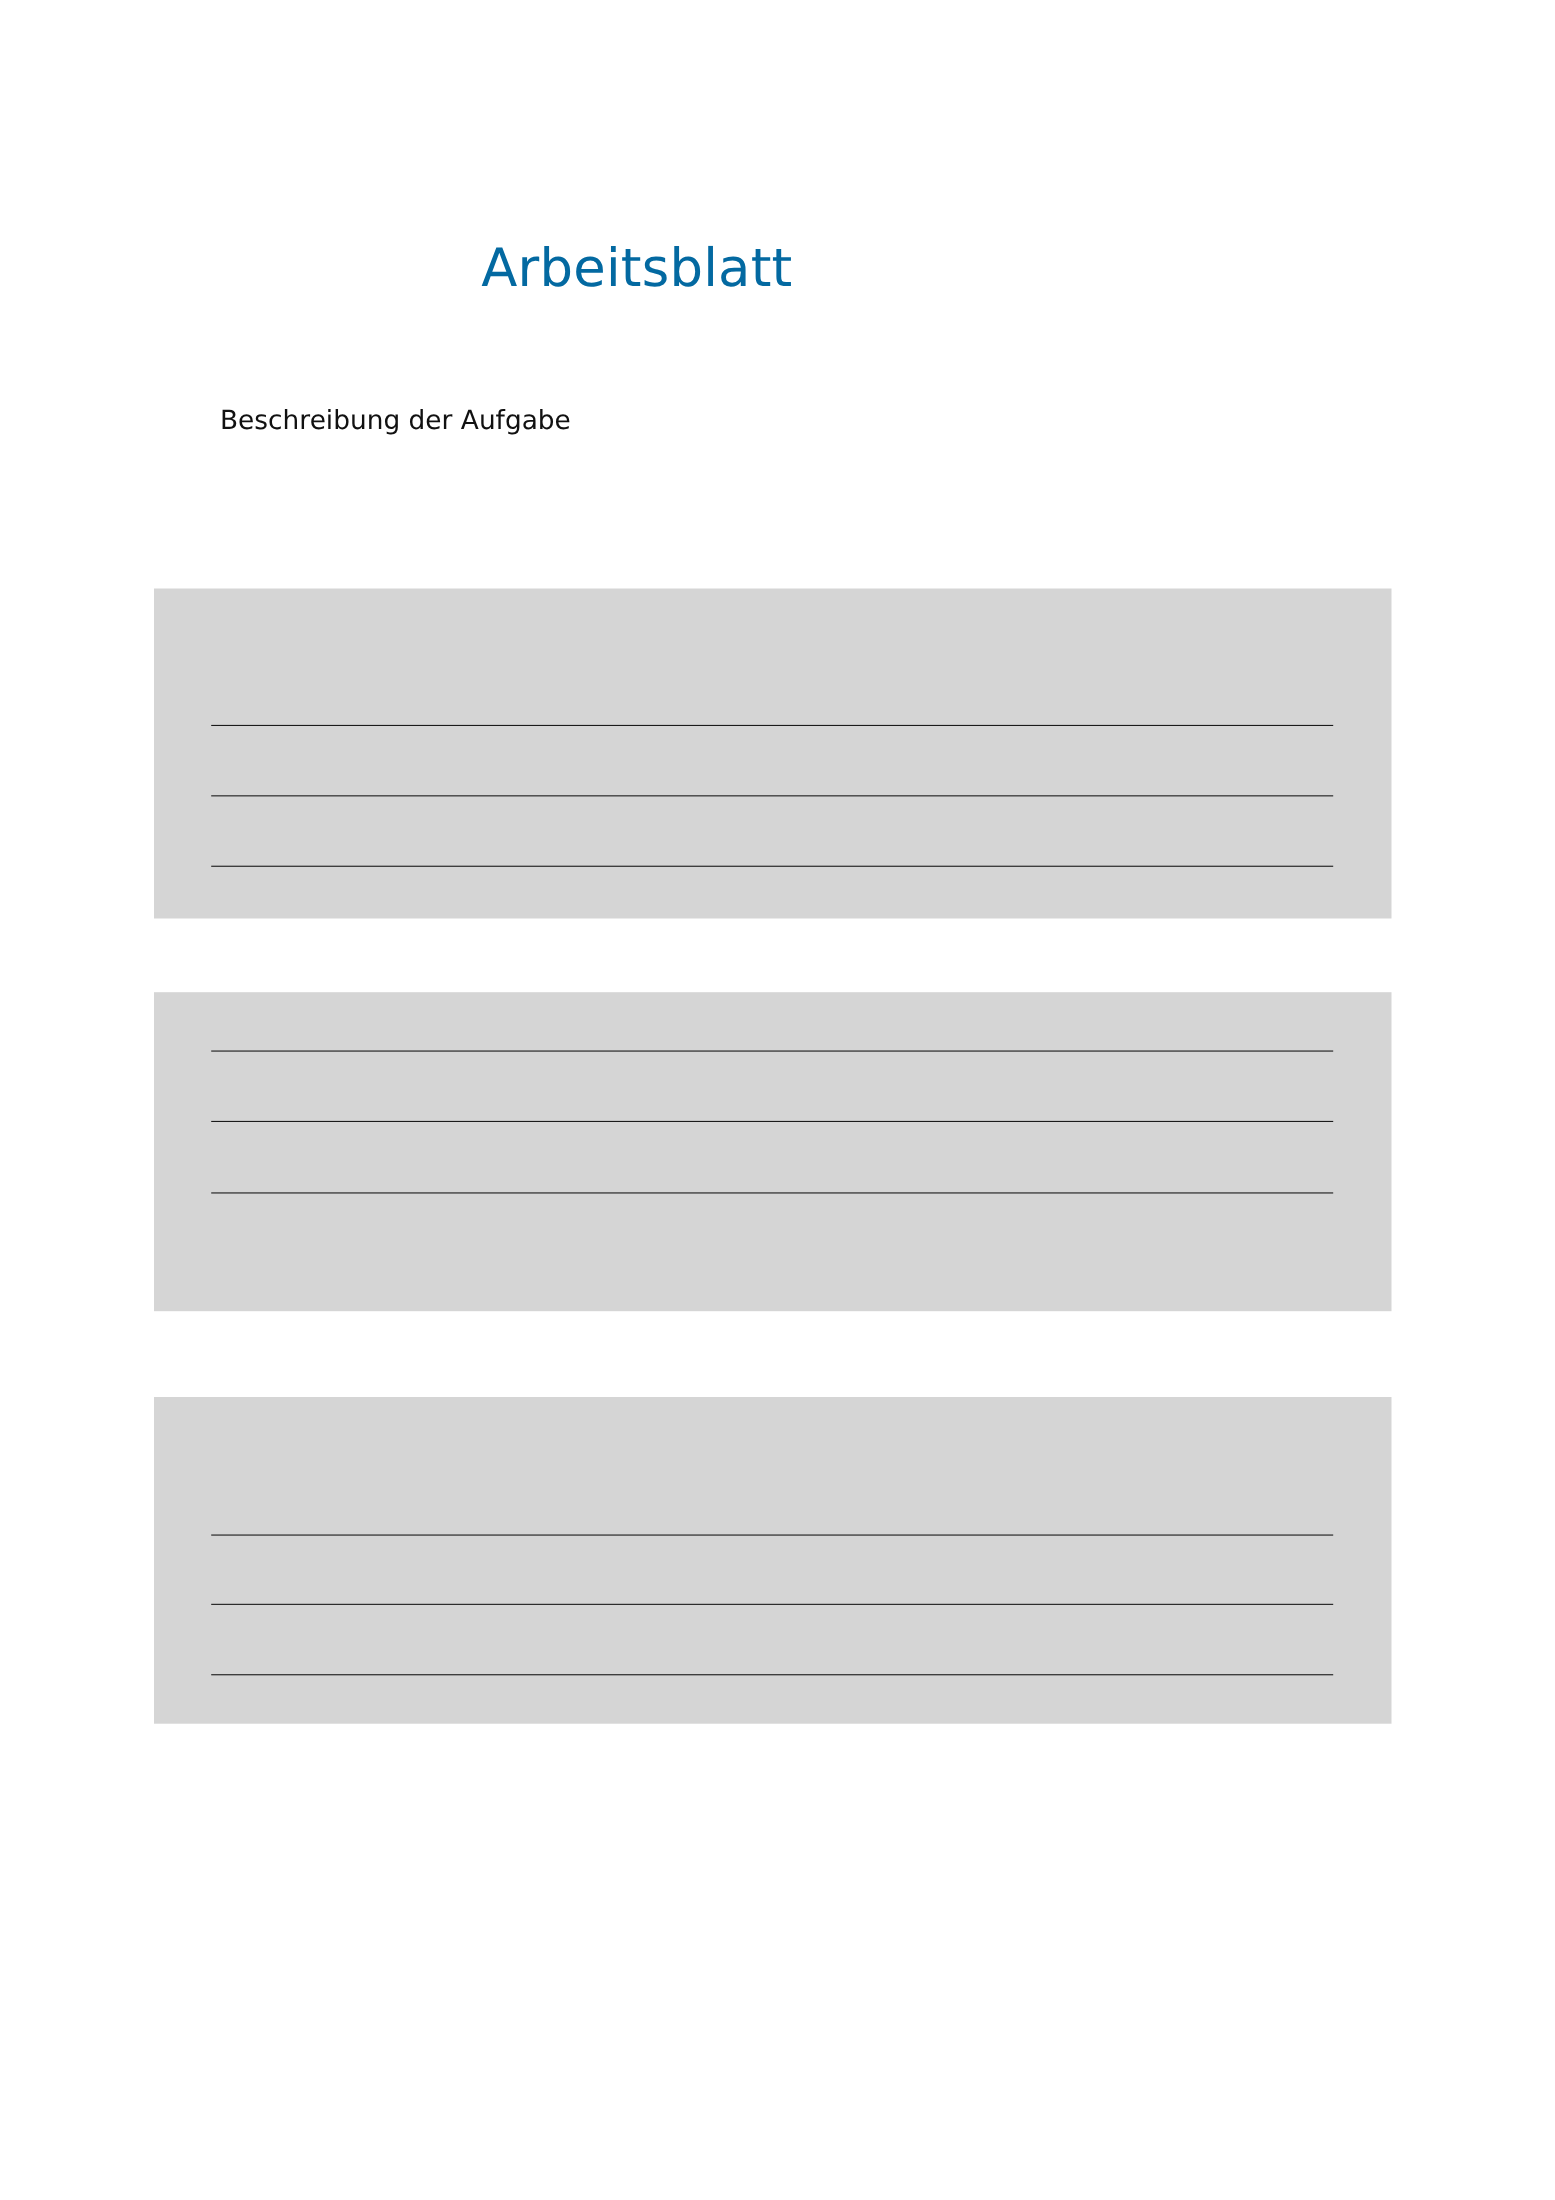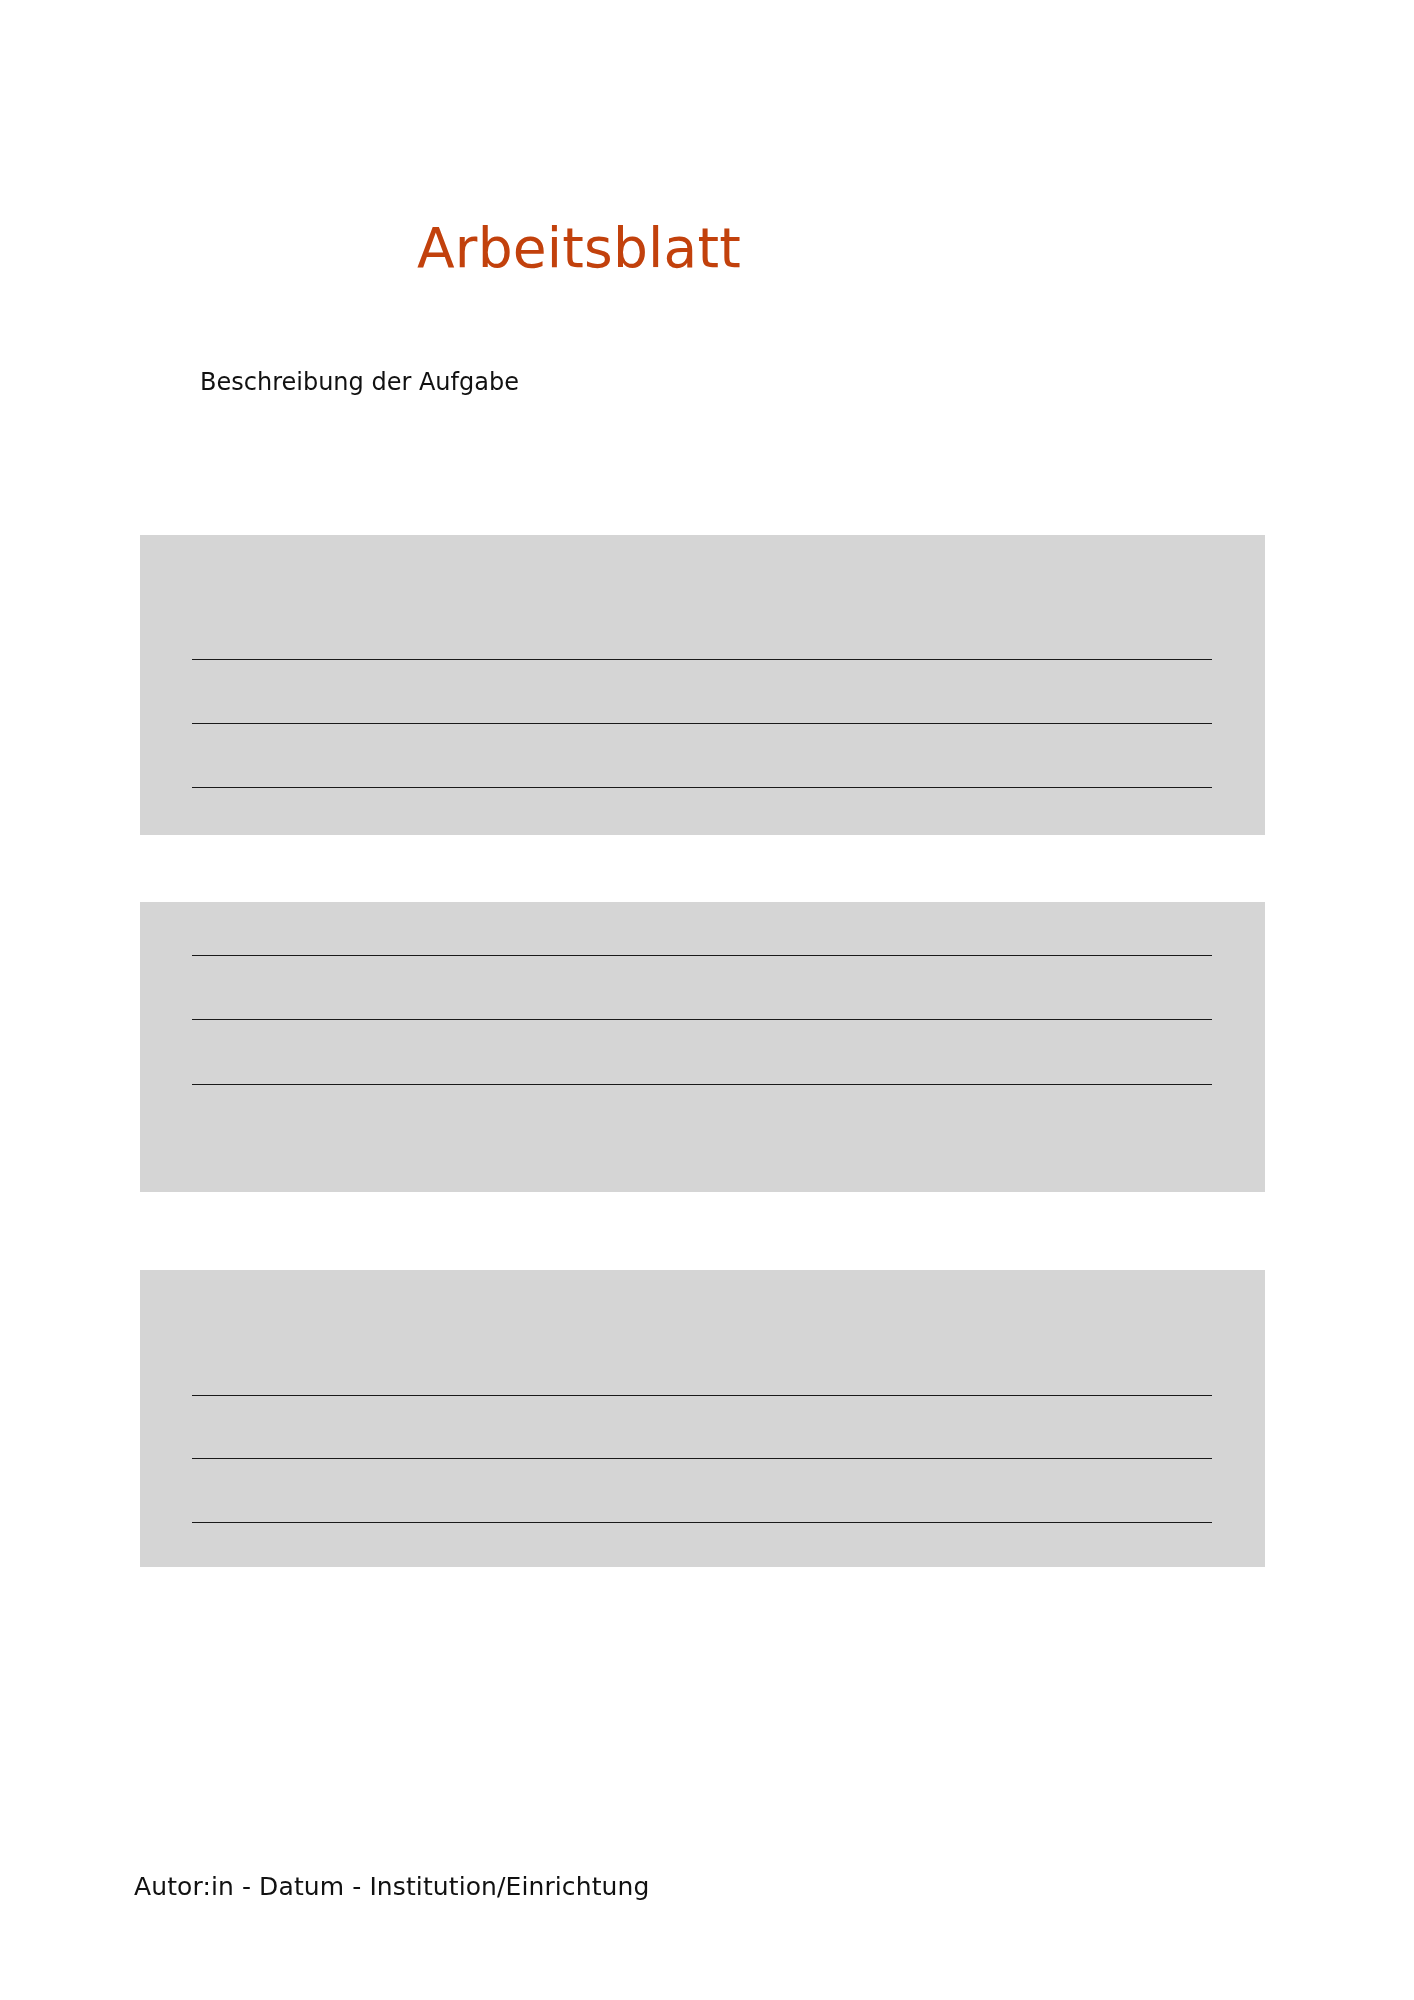--- a/index.html
+++ b/index.html
@@ -21,24 +21,24 @@
     inset: 0;
     background: #ffffff;
   }
 
   .title {
     position: absolute;
     top: 218px;
     left: 0;
     width: 1158px;
     text-align: center;
-    font-size: 55px;
+    font-size: 48px;
     font-weight: 400;
     letter-spacing: 0.2px;
-    color: #c2410c;
+    color: #0369a1;
     line-height: 1.1;
   }
 
   .subtitle {
     position: absolute;
     top: 368px;
     left: 175px;
     font-size: 24px;
     font-weight: 400;
     color: #111111;
@@ -108,15 +108,14 @@
     <div class="rule rule-b"></div>
     <div class="rule rule-c"></div>
   </div>
 
   <div class="answer-block block-3">
     <div class="rule rule-a"></div>
     <div class="rule rule-b"></div>
     <div class="rule rule-c"></div>
   </div>
 
-  <div class="footer">Autor:in - Datum - Institution/Einrichtung</div>
 
 </div>
 
 </body></html>

